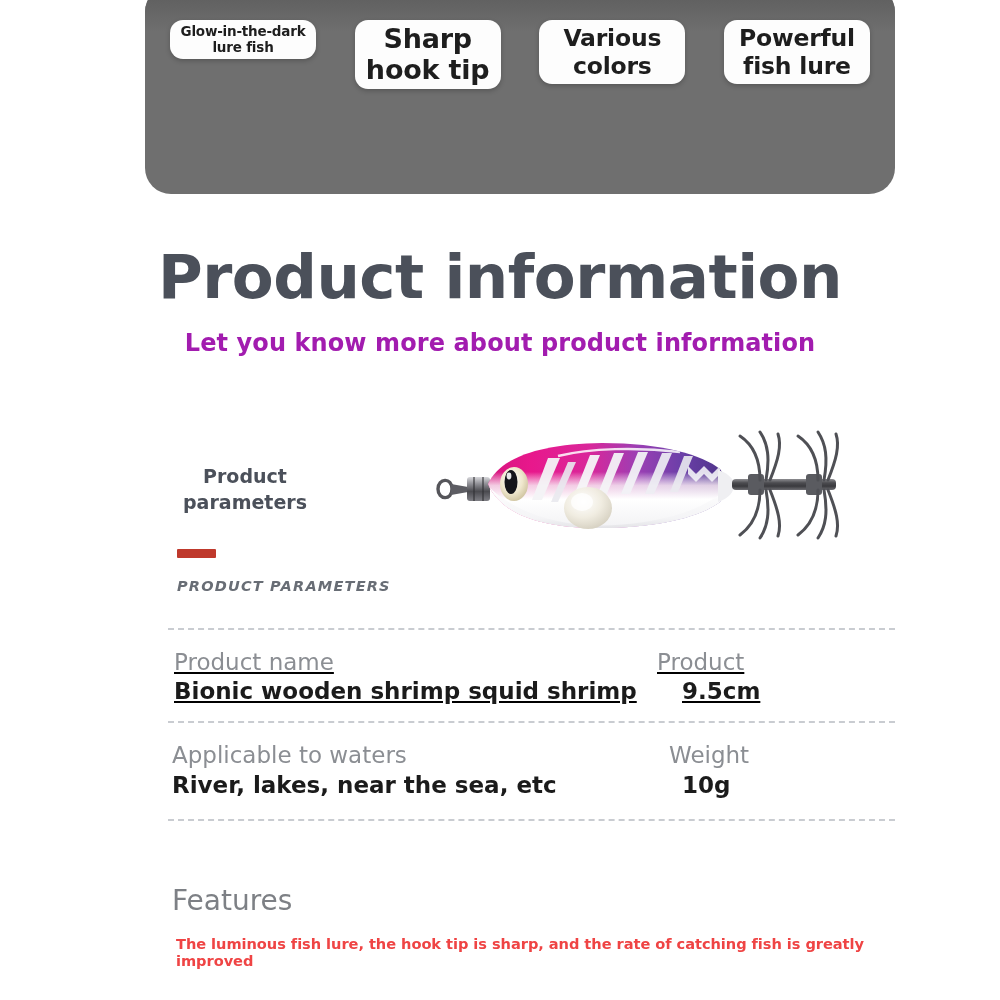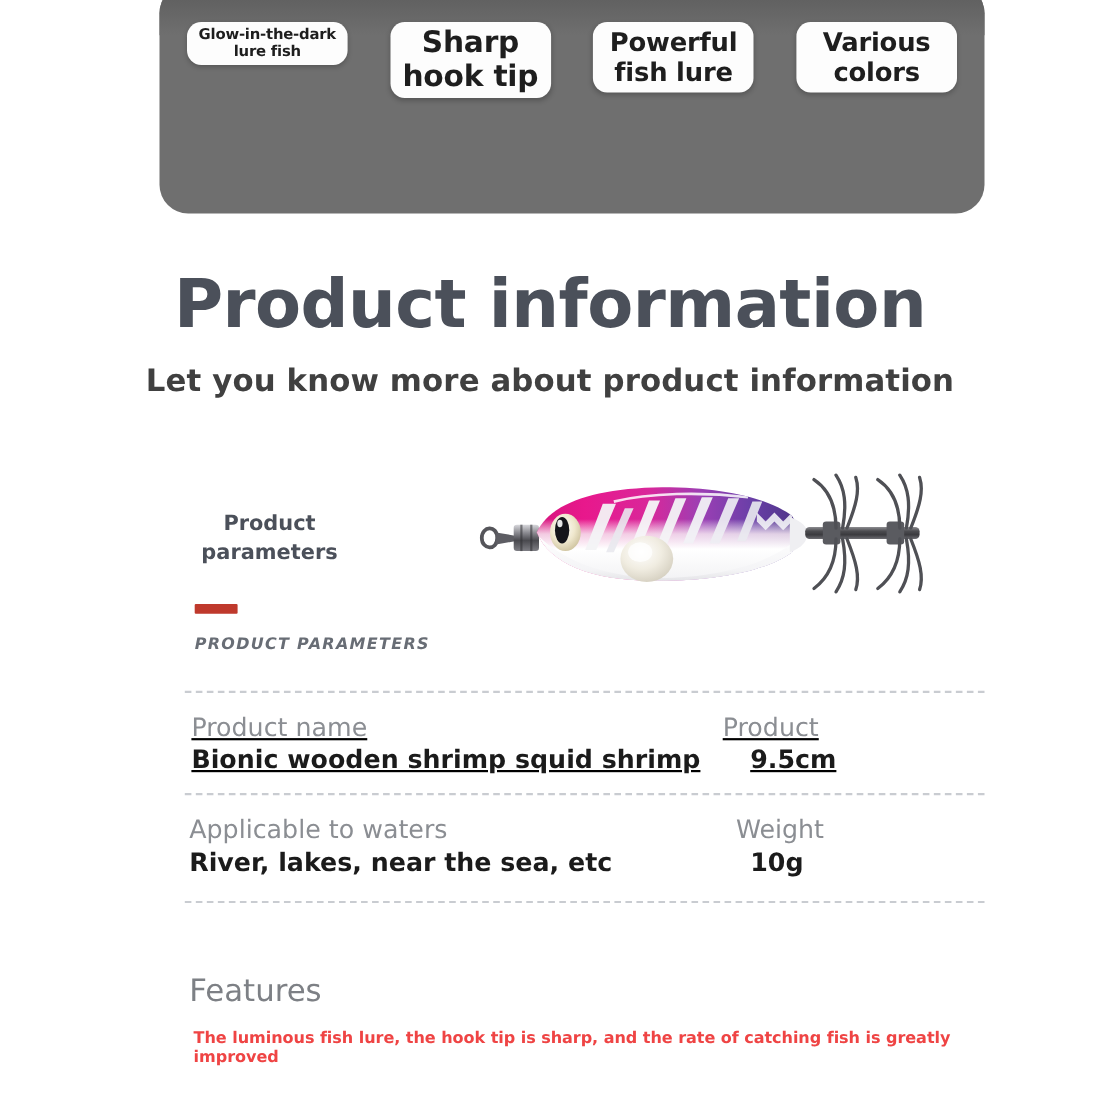--- a/index.html
+++ b/index.html
@@ -81,23 +81,23 @@
   #page-title {
     font-size: 61px;
     font-weight: bold;
     color: #4b505a;
     letter-spacing: -0.5px;
     line-height: 1;
     margin: 0;
   }
   #page-subtitle {
     margin: 22px 0 0 0;
-    font-size: 28px;
-    font-weight: bold;
-    color: #404040;
+    font-size: 24px;
+    font-weight: bold;
+    color: #a21caf;
     letter-spacing: 0.1px;
   }
 
   
   #product-showcase {
     position: absolute;
     left: 0;
     top: 420px;
     width: 1000px;
     height: 140px;
@@ -220,25 +220,25 @@
 
     <div class="feature-card">
       <span class="feature-card-label size-sm">Glow-in-the-dark lure fish</span>
     </div>
 
     <div class="feature-card">
       <span class="feature-card-label size-lg">Sharp hook tip</span>
     </div>
 
     <div class="feature-card">
+      <span class="feature-card-label size-md">Various colors</span>
+    </div>
+
+    <div class="feature-card">
       <span class="feature-card-label size-md">Powerful fish lure</span>
-    </div>
-
-    <div class="feature-card">
-      <span class="feature-card-label size-md">Various colors</span>
     </div>
 
   </div>
 </div>
 
 <div id="section-heading">
   <h1 id="page-title">Product information</h1>
   <p id="page-subtitle">Let you know more about product information</p>
 </div>
 

